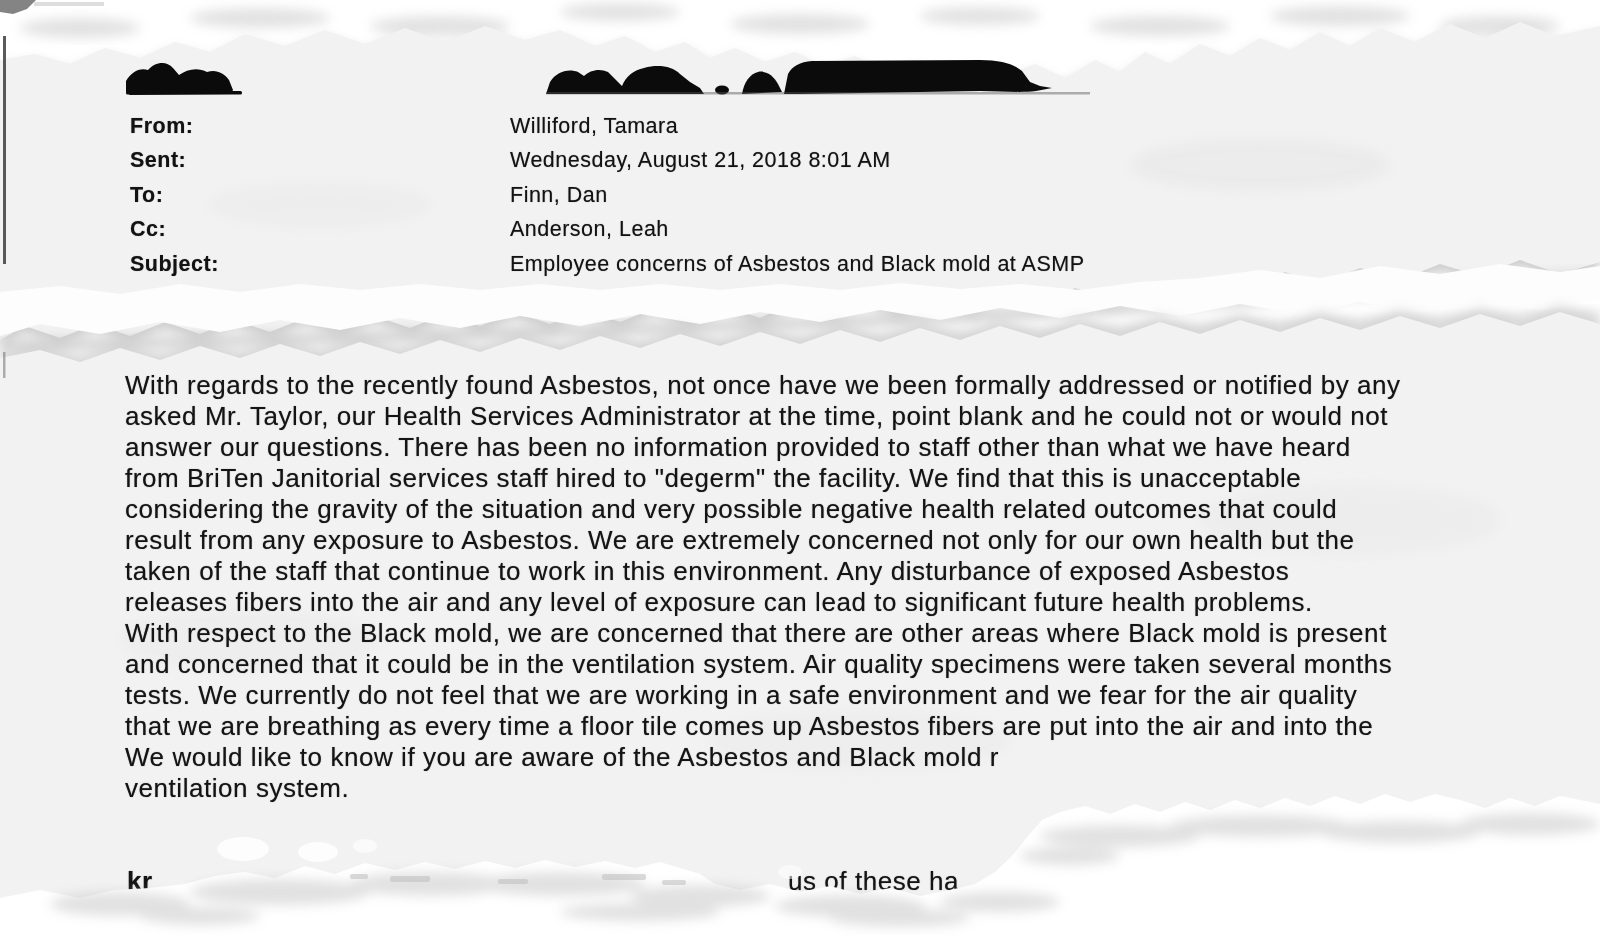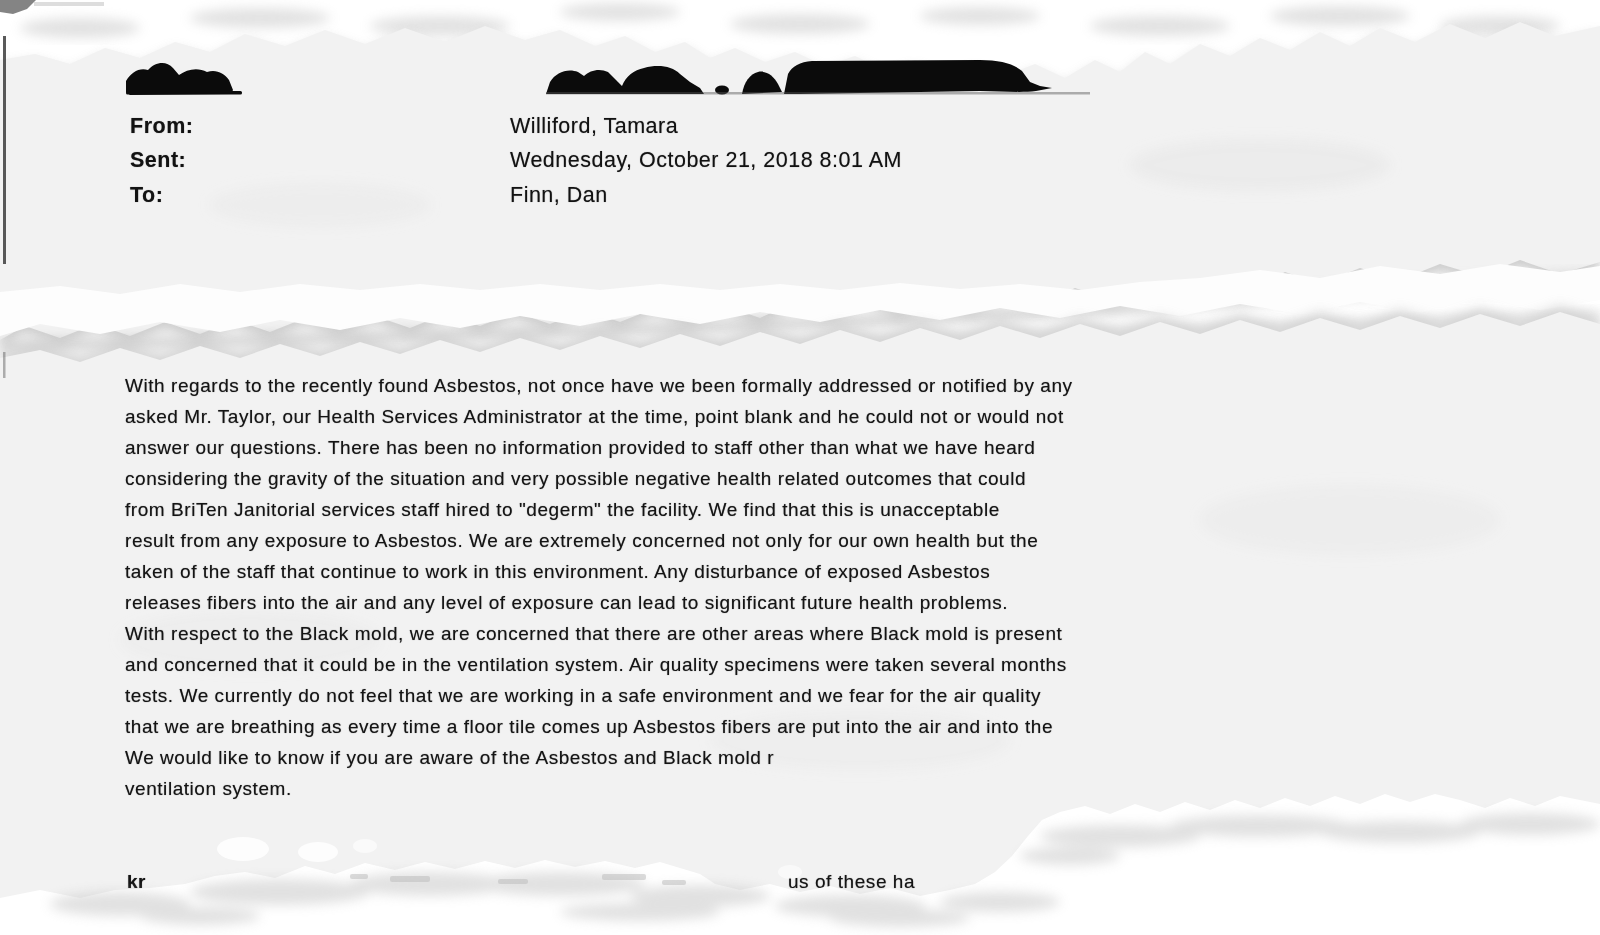--- a/index.html
+++ b/index.html
@@ -13,21 +13,21 @@
     position:absolute;left:130px;top:109px;
     font-size:21.5px;letter-spacing:.5px;color:#121212;
     text-shadow:0 0 1px rgba(0,0,0,.45);
   }
   .hdr .row{display:flex;height:34.5px;align-items:center;}
   .hdr .lbl{font-weight:700;flex:0 0 380px;width:380px;}
   .hdr .val{white-space:nowrap;}
   
   .body-text{
     position:absolute;left:125px;top:370px;width:1400px;
-    font-size:19px;letter-spacing:.55px;color:#141414;
+    font-size:26px;letter-spacing:.55px;color:#141414;
     text-shadow:0 0 1px rgba(0,0,0,.5);
   }
   .body-text .ln{height:31px;line-height:31px;white-space:nowrap;}
   .frag{position:absolute;white-space:nowrap;height:31px;line-height:31px;}
   .frag-left{left:2px;top:496px;font-weight:bold;}
   .frag-right{left:663px;top:496px;}
 </style>
 </head>
 <body>
 
@@ -98,34 +98,42 @@
     </g>
   </svg>
 
   <div class="hdr">
     <div class="row">
       <span class="lbl">From:</span>
       <span class="val">Williford, Tamara</span>
     </div>
     <div class="row">
       <span class="lbl">Sent:</span>
-      <span class="val">Wednesday, October 21, 2018 8:01 AM</span>
+      <span class="val">Wednesday, August 21, 2018 8:01 AM</span>
     </div>
     <div class="row">
       <span class="lbl">To:</span>
       <span class="val">Finn, Dan</span>
+    </div>
+    <div class="row">
+      <span class="lbl">Cc:</span>
+      <span class="val">Anderson, Leah</span>
+    </div>
+    <div class="row">
+      <span class="lbl">Subject:</span>
+      <span class="val">Employee concerns of Asbestos and Black mold at ASMP</span>
     </div>
   </div>
 
   <div class="body-text">
     <div class="ln">With regards to the recently found Asbestos, not once have we been formally addressed or notified by any</div>
     <div class="ln">asked Mr. Taylor, our Health Services Administrator at the time, point blank and he could not or would not</div>
     <div class="ln">answer our questions. There has been no information provided to staff other than what we have heard</div>
+    <div class="ln">from BriTen Janitorial services staff hired to "degerm" the facility. We find that this is unacceptable</div>
     <div class="ln">considering the gravity of the situation and very possible negative health related outcomes that could</div>
-    <div class="ln">from BriTen Janitorial services staff hired to "degerm" the facility. We find that this is unacceptable</div>
     <div class="ln">result from any exposure to Asbestos. We are extremely concerned not only for our own health but the</div>
     <div class="ln">taken of the staff that continue to work in this environment. Any disturbance of exposed Asbestos</div>
     <div class="ln">releases fibers into the air and any level of exposure can lead to significant future health problems.</div>
     <div class="ln">With respect to the Black mold, we are concerned that there are other areas where Black mold is present</div>
     <div class="ln">and concerned that it could be in the ventilation system. Air quality specimens were taken several months</div>
     <div class="ln">tests. We currently do not feel that we are working in a safe environment and we fear for the air quality</div>
     <div class="ln">that we are breathing as every time a floor tile comes up Asbestos fibers are put into the air and into the</div>
     <div class="ln">We would like to know if you are aware of the Asbestos and Black mold r</div>
     <div class="ln">ventilation system.</div>
     <span class="frag frag-left">kr</span>

